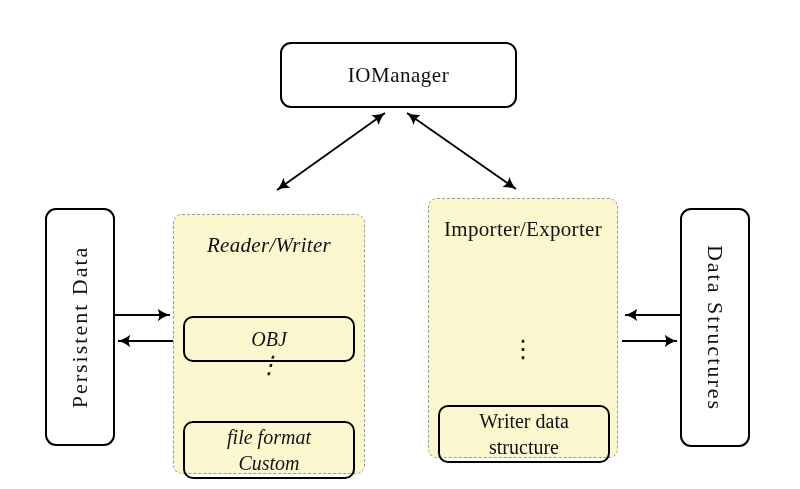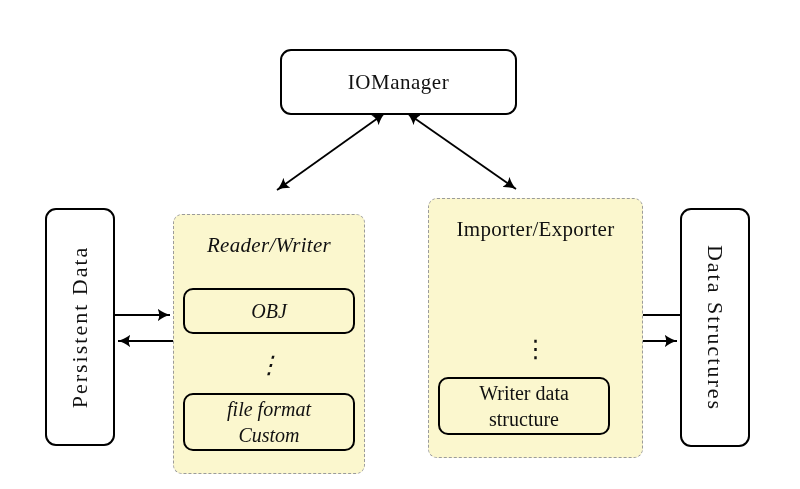--- a/index.html
+++ b/index.html
@@ -71,20 +71,21 @@
     width: 172px;
     border: 2.5px solid var(--node-border, #000);
     border-radius: 10px;
     background: transparent;
     display: flex;
     flex-direction: column;
     align-items: center;
     justify-content: center;
     box-sizing: border-box;
     text-align: center;
+    margin-top: 28px;
   }
   .inner-box .line {
     display: block;
     font-size: 20px;
     line-height: 26px;
     white-space: nowrap;
   }
   .box-top    { top: 73px;  height: 46px; }
   .box-bottom { top: 178px; height: 58px; }
   .dots {
@@ -112,21 +113,21 @@
       </marker>
     </defs>
     <line x1="385" y1="113" x2="277" y2="190" stroke="#000" stroke-width="1.8" marker-start="url(#ah)" marker-end="url(#ah)"></line>
     <line x1="407" y1="113" x2="516" y2="189" stroke="#000" stroke-width="1.8" marker-start="url(#ah)" marker-end="url(#ah)"></line>
     <line x1="115" y1="315" x2="170" y2="315" stroke="#000" stroke-width="1.8" marker-end="url(#ah)"></line>
     <line x1="173" y1="341" x2="118" y2="341" stroke="#000" stroke-width="1.8" marker-end="url(#ah)"></line>
     <line x1="680" y1="315" x2="625" y2="315" stroke="#000" stroke-width="1.8" marker-end="url(#ah)"></line>
     <line x1="622" y1="341" x2="677" y2="341" stroke="#000" stroke-width="1.8" marker-end="url(#ah)"></line>
   </svg>
 
-  <div class="node" style="left:280px; top:42px; width:237px; height:66px;margin-top:7px;">
+  <div class="node" style="left:280px; top:42px; width:237px; height:66px;">
     <span class="node-label">IOManager</span>
   </div>
 
   <div class="node" style="left:45px; top:208px; width:70px; height:238px;">
     <span class="side-label rot-up">Persistent Data</span>
   </div>
 
   <div class="node" style="left:680px; top:208px; width:70px; height:239px;">
     <span class="side-label rot-down">Data Structures</span>
   </div>
@@ -136,21 +137,21 @@
     <div class="inner-box box-top">
       <span class="line">OBJ</span>
     </div>
     <div class="dots">⋮</div>
     <div class="inner-box box-bottom">
       <span class="line">file format</span>
       <span class="line">Custom</span>
     </div>
   </div>
 
-  <div class="group" style="left:428px; top:198px; width:215px;">
+  <div class="group" style="left:428px; top:198px; width:190px;">
     <div class="group-title">Importer/Exporter</div>
     <div class="dots">⋮</div>
     <div class="inner-box box-bottom">
       <span class="line">Writer data</span>
       <span class="line">structure</span>
     </div>
   </div>
 
 </div>
 

